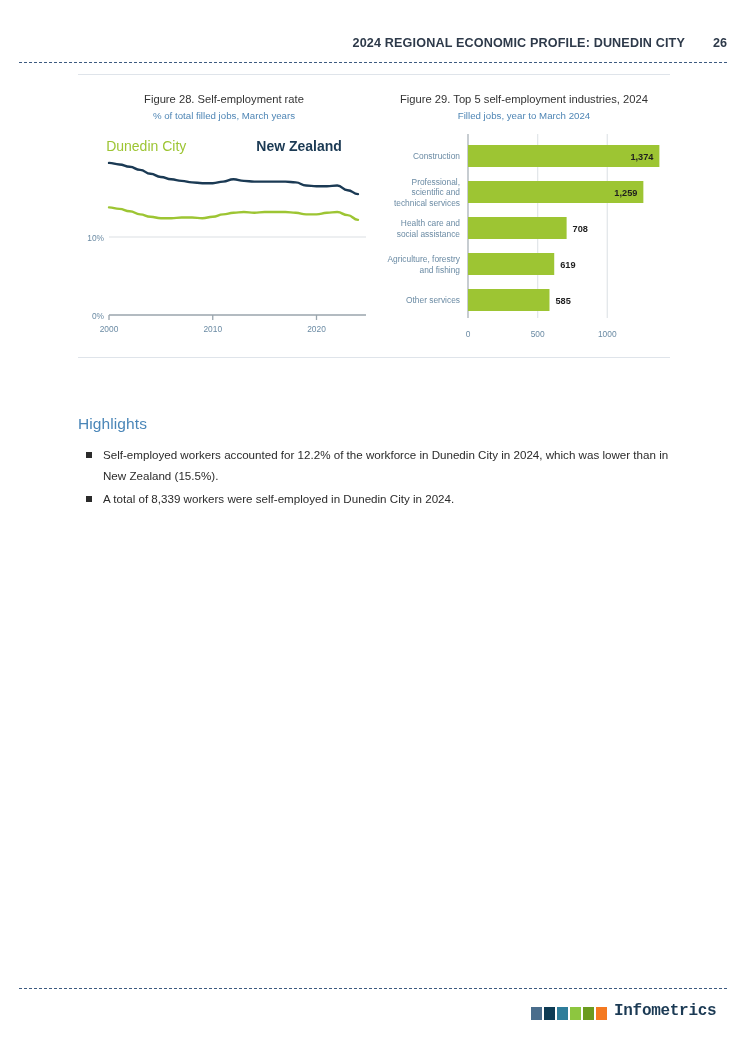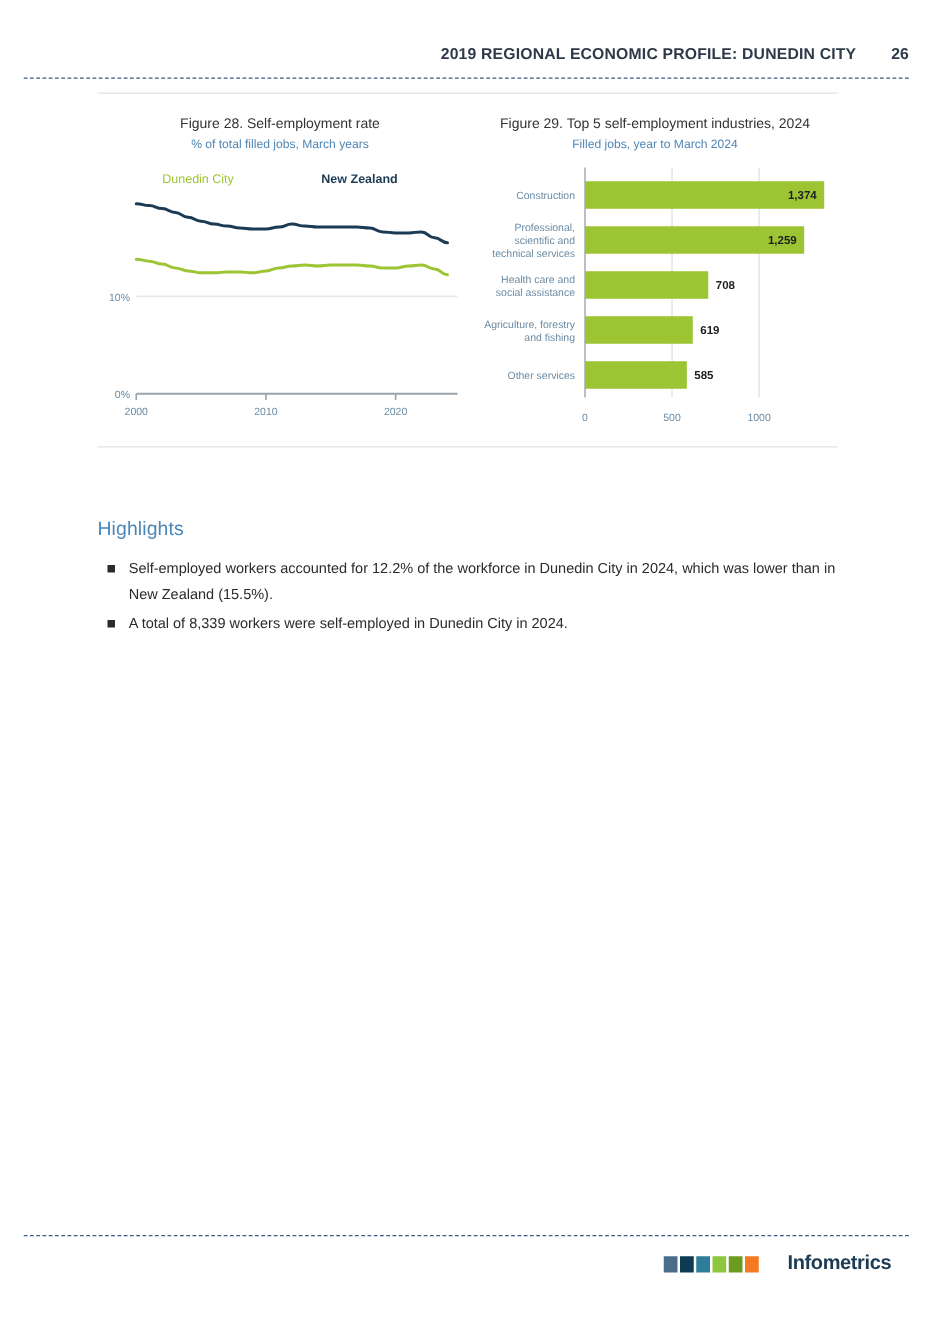--- a/index.html
+++ b/index.html
@@ -95,21 +95,21 @@
     height: 222px;
   }
   .legend {
     position: absolute;
     left: 0;
     top: 8px;
     width: 292px;
     display: flex;
     justify-content: center;
     gap: 22px;
-    font-size: 10px;
+    font-size: 14px;
   }
   .legend-dunedin { color: #9DC533; }
   .legend-nz { color: #1b3a54; font-weight: bold; padding-left: 48px; }
 
   
   .barchart-wrap {
     position: absolute;
     left: 378px;
     top: 130px;
     width: 292px;
@@ -149,40 +149,41 @@
     height: 6px;
     background: #2b2b2b;
   }
 
   
   .footer-logo {
     position: absolute;
     left: 531px;
     top: 1002px;
     display: flex;
-    align-items: center;
-    gap: 23px;
+    align-items: flex-end;
+    gap: 7px;
+    font-family: Liberation Mono, monospace;
   }
   .logo-squares { display: flex; gap: 2px; }
   .logo-sq { width: 11px; height: 13px; }
   .logo-word {
     font-size: 16px;
     font-weight: bold;
     color: #1b3a54;
     letter-spacing: -0.3px;
   }
 
   svg { display: block; }
   .axis-text { font-family: "Liberation Sans", sans-serif; }
 </style>
 </head>
 <body>
 
 <div class="header">
-  <span class="header-title">2019 REGIONAL ECONOMIC PROFILE: DUNEDIN CITY</span>
+  <span class="header-title">2024 REGIONAL ECONOMIC PROFILE: DUNEDIN CITY</span>
   <span class="header-page">26</span>
 </div>
 
 <div class="rule-dashed top"></div>
 <div class="rule-light above-figs"></div>
 
 <div class="fig fig-left">
   <div class="fig-title">Figure 28. Self-employment rate</div>
   <div class="fig-subtitle">% of total filled jobs, March years</div>
 </div>

